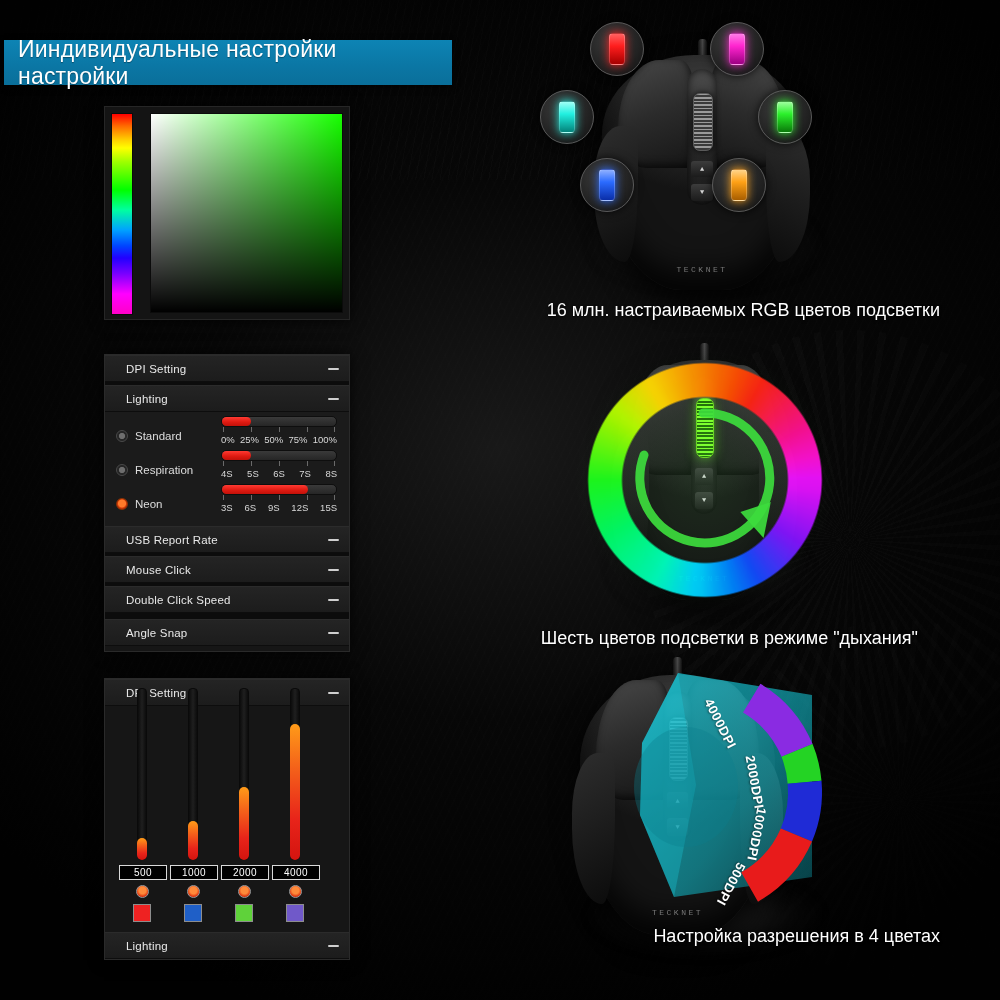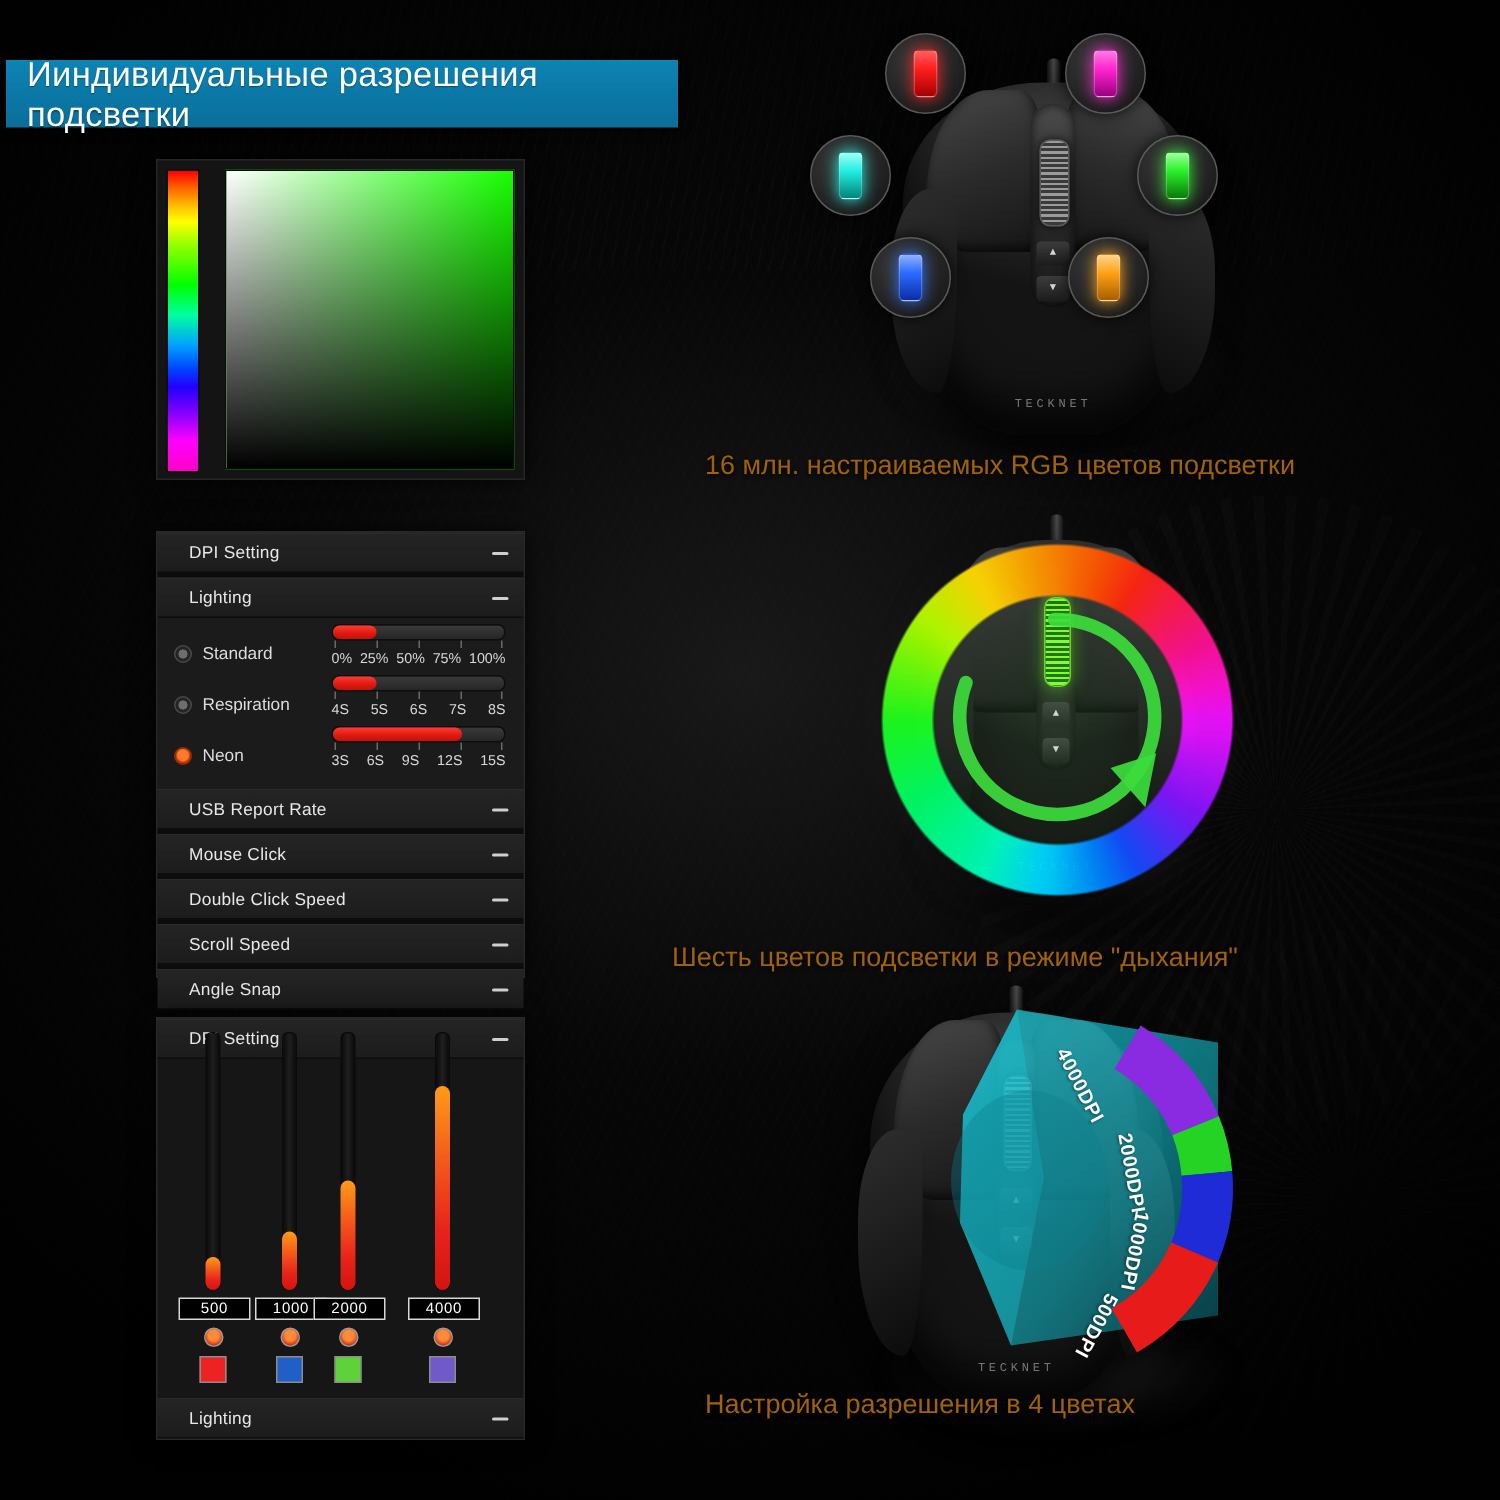--- a/index.html
+++ b/index.html
@@ -139,21 +139,21 @@
   }
   .dpi-dot{
     width:11px;height:11px;border-radius:50%;margin:5px auto 0 auto;
     background:radial-gradient(circle at 50% 40%, #ff8a3a 0 40%, #e0340f 70%, #5c1404 100%);
     border:1px solid #9a9a9a;
   }
   .dpi-sw{width:16px;height:16px;margin:6px auto 0 auto;border:1px solid #8d8d8d;}
 
   
   .caption{
-    position:absolute;width:100%;text-align:left;color:#a16207;font-size:18px;
+    position:absolute;width:100%;text-align:right;color:#ffffff;font-size:18px;
     text-shadow:0 1px 3px rgba(0,0,0,.9);
   }
 
   .stage{position:absolute;}
 
   
   .mouse{position:absolute;font-family:Liberation Mono, monospace;}
   .mouse .body{
     position:absolute;left:0;top:0;width:100%;height:100%;
     border-radius:46% 46% 40% 40% / 34% 34% 58% 58%;
@@ -267,21 +267,21 @@
 
 <div id="bg">
   <div class="tex"></div>
   <div class="topstreak"></div>
   <div class="swirl"></div>
   <div class="swirl2"></div>
   <div class="vig"></div>
 </div>
 
 <div class="title-bar">
-  <span>Ииндивидуальные разрешения подсветки</span>
+  <span>Ииндивидуальные настройки настройки</span>
 </div>
 
 <div class="panel" id="picker">
   <div class="picker-inner">
     <div class="hue-strip"></div>
     <div class="sv-box">
       <div class="w"></div>
       <div class="b"></div>
     </div>
   </div>
@@ -383,24 +383,20 @@
   <div class="row">
     <span class="lbl">Mouse Click</span>
     <span class="minus"></span>
   </div>
   <div class="rowgap"></div>
   <div class="row">
     <span class="lbl">Double Click Speed</span>
     <span class="minus"></span>
   </div>
   <div class="rowgap"></div>
-  <div class="row">
-    <span class="lbl">Scroll Speed</span>
-    <span class="minus"></span>
-  </div>
   <div class="rowgap"></div>
   <div class="row">
     <span class="lbl">Angle Snap</span>
     <span class="minus"></span>
   </div>
 </div>
 
 <div class="panel" id="dpiwin">
   <div class="row">
     <span class="lbl">DPI Setting</span>
@@ -419,21 +415,21 @@
 
     <div class="dpi-col" style="left:65px;">
       <div class="dpi-track">
         <div class="dpi-fill" style="height:23%"></div>
       </div>
       <div class="dpi-val">1000</div>
       <div class="dpi-dot"></div>
       <div class="dpi-sw" style="background:#1f5fc7"></div>
     </div>
 
-    <div class="dpi-col" style="left:104px;">
+    <div class="dpi-col" style="left:116px;">
       <div class="dpi-track">
         <div class="dpi-fill" style="height:43%"></div>
       </div>
       <div class="dpi-val">2000</div>
       <div class="dpi-dot"></div>
       <div class="dpi-sw" style="background:#5fd23a"></div>
     </div>
 
     <div class="dpi-col" style="left:167px;">
       <div class="dpi-track">

